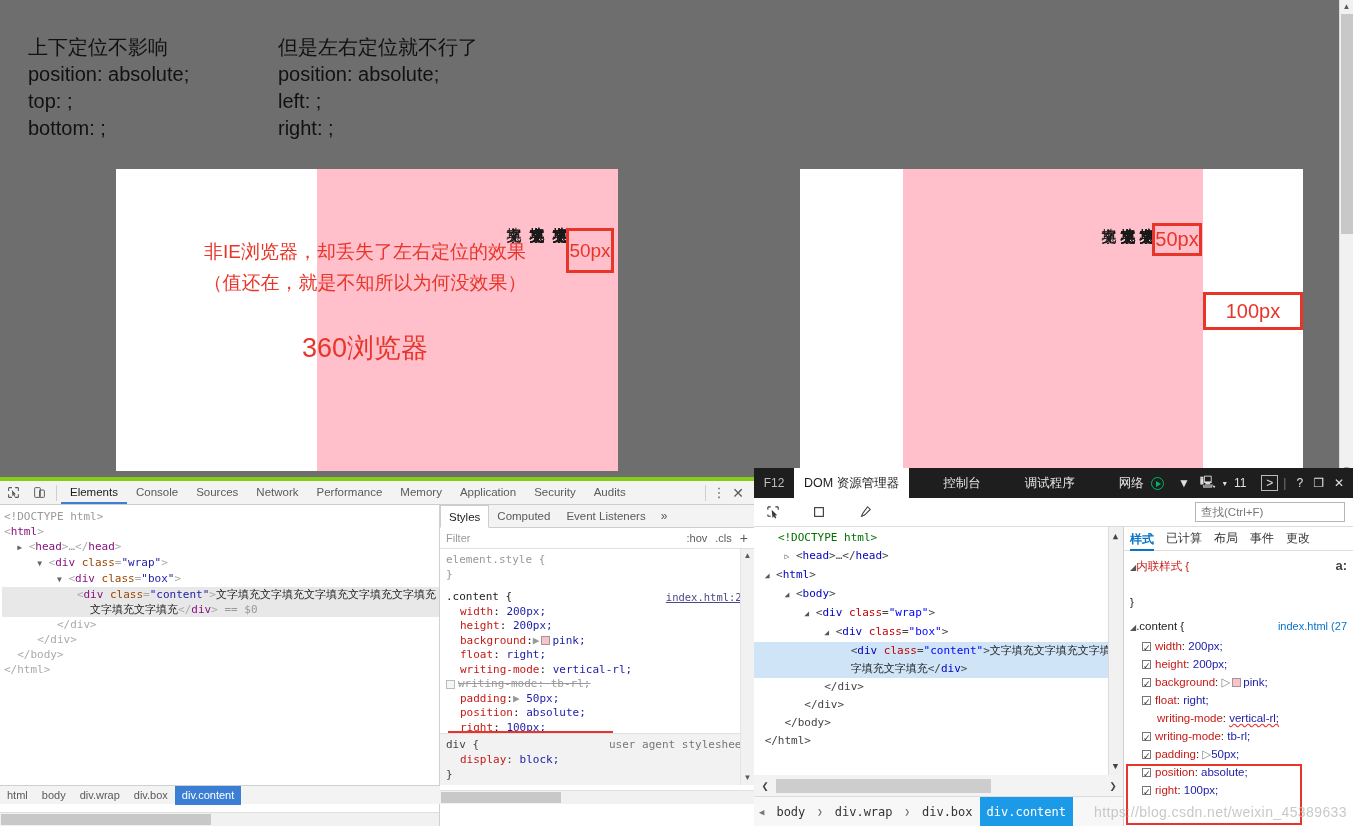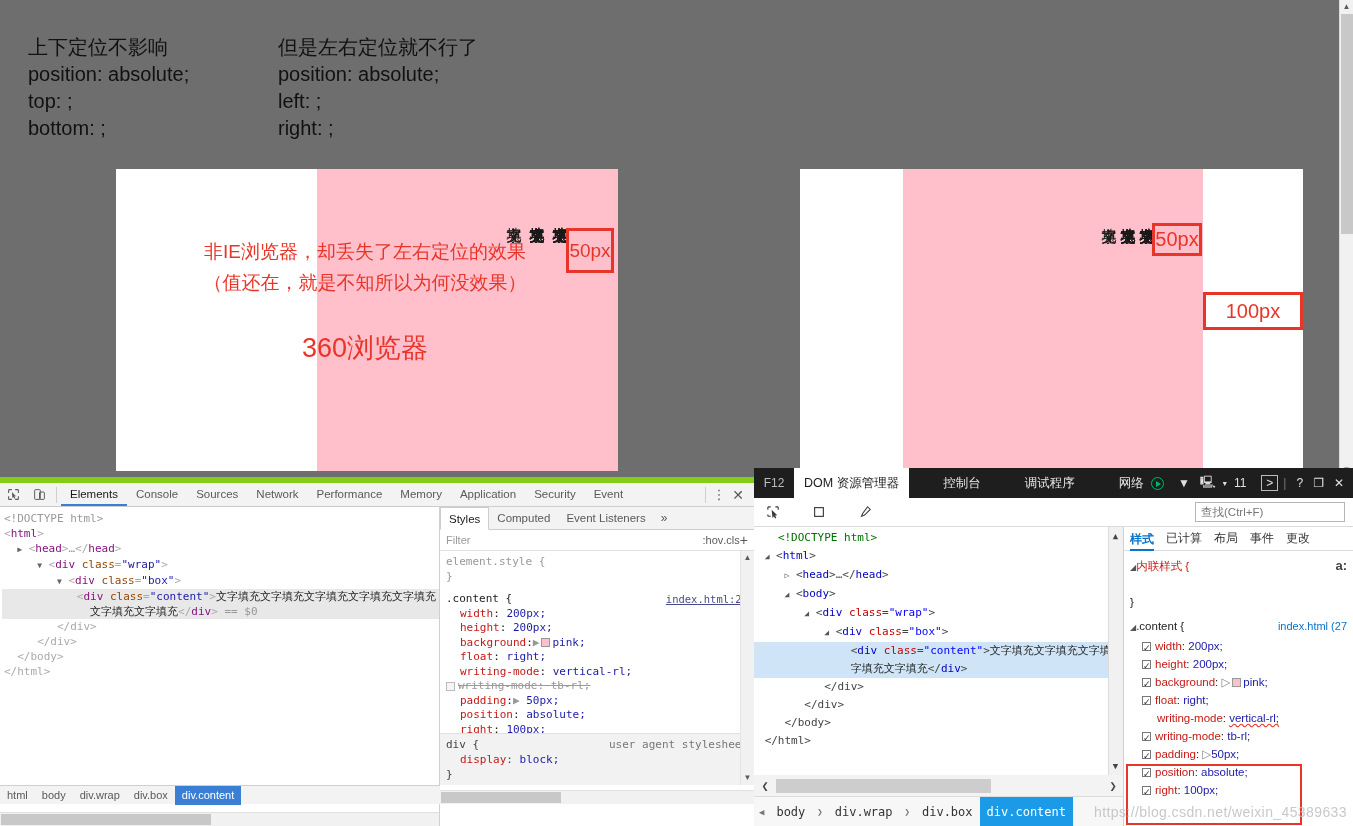--- a/index.html
+++ b/index.html
@@ -73,21 +73,21 @@
   }
   .vscroll .thumb { position:absolute; left:1px; width:12px; background:#c8c8c8; }
   .vscroll .arrow { position:absolute; left:0; width:13px; height:14px;
      color:#5a5a5a; font-size:8px; text-align:center; line-height:14px; }
   #L-scroll { left:740px; top:0; height:477px; }
   #R-scroll { left:1339px; top:0; height:477px; }
 
   
   #chrome-devtools {
     position:absolute; left:0; top:477px; width:754px; height:349px;
-    background:#ef4444; border-top:6px solid #84cc16;
+    background:#ef4444; border-top:4px solid #84cc16;
     font-family:"Liberation Sans", sans-serif;
   }
   #chrome-tabbar {
     position:relative; height:24px; background:#f3f3f3;
     border-bottom:1px solid #cdcdcd; display:flex; align-items:center;
   }
   .ctb-icon { width:26px; height:23px; display:flex; align-items:center; justify-content:center; }
   .ctb-sep { width:1px; height:16px; background:#cfcfcf; margin:0 4px; }
   .ctab {
     padding:0 9px; height:23px; line-height:23px; font-size:11.5px;
@@ -129,21 +129,21 @@
     height:23px; background:#f3f3f3; border-bottom:1px solid #cdcdcd;
     display:flex; align-items:center;
   }
   #styles-tabs .stab { padding:0 8px; line-height:22px; font-size:11.5px; color:#5a5a5a; }
   #styles-tabs .stab.active { background:#fff; color:#1a1a1a; border:1px solid #cdcdcd; border-bottom:1px solid #fff; height:23px; }
   #styles-tabs .more { padding:0 7px; font-size:12px; color:#5a5a5a; }
   #styles-filter {
     height:21px; border-bottom:1px solid #e0e0e0; display:flex; align-items:center;
     padding:0 6px; font-size:11px; color:#9a9a9a;
   }
-  #styles-filter .right { margin-left:auto; display:flex; align-items:center; color:#5a5a5a; }
+  #styles-filter .right { margin-left:auto; display:flex; align-items:center; gap:8px; color:#5a5a5a; }
   #styles-rules {
     font-family:"DejaVu Sans Mono", monospace; font-size:11px; line-height:14.5px;
     color:#222; padding:4px 6px; position:relative;
   }
   .sel-name { color:#222; }
   .prop { color:#c41a16; }
   .val { color:#1a1aa6; }
   .srcline { float:right; color:#4a4a8a; text-decoration:underline; font-size:10.5px; }
   .strike { text-decoration:line-through; color:#999; }
   .cbx { display:inline-block; width:9px; height:9px; border:1px solid #bbb; background:#f5f5f5; vertical-align:middle; margin-right:3px; }
@@ -329,21 +329,21 @@
     </div>
     <div class="ctb-sep"></div>
     <div class="ctab active">Elements</div>
     <div class="ctab">Console</div>
     <div class="ctab">Sources</div>
     <div class="ctab">Network</div>
     <div class="ctab">Performance</div>
     <div class="ctab">Memory</div>
     <div class="ctab">Application</div>
     <div class="ctab">Security</div>
-    <div class="ctab">Event</div>
+    <div class="ctab">Audits</div>
     <div class="ctb-right">
       <div class="ctb-sep"></div>
       <div class="ctb-dots">⋮</div>
       <div class="ctb-x">✕</div>
     </div>
   </div>
 
   <div id="chrome-body">
 
     <div id="chrome-dom">
@@ -475,22 +475,22 @@
           <path d="M11 2l3 3-6.5 6.5L4 13l1.5-3.5z" stroke="#3a3a3a" fill="none" stroke-width="1.2"></path>
         </svg>
     </div>
     <div id="ie-find">查找(Ctrl+F)</div>
   </div>
 
   <div id="ie-body">
 
     <div id="ie-dom">
       <div class="ln">   <span class="ie-gr">&lt;!DOCTYPE html&gt;</span></div>
+      <div class="ln">    <span class="ie-tri">▷</span> <span class="ie-ang">&lt;</span><span class="ie-tg">head</span><span class="ie-ang">&gt;…&lt;/</span><span class="ie-tg">head</span><span class="ie-ang">&gt;</span></div>
       <div class="ln"> <span class="ie-tri">◢</span> <span class="ie-ang">&lt;</span><span class="ie-tg">html</span><span class="ie-ang">&gt;</span></div>
-      <div class="ln">    <span class="ie-tri">▷</span> <span class="ie-ang">&lt;</span><span class="ie-tg">head</span><span class="ie-ang">&gt;…&lt;/</span><span class="ie-tg">head</span><span class="ie-ang">&gt;</span></div>
       <div class="ln">    <span class="ie-tri">◢</span> <span class="ie-ang">&lt;</span><span class="ie-tg">body</span><span class="ie-ang">&gt;</span></div>
       <div class="ln">       <span class="ie-tri">◢</span> <span class="ie-ang">&lt;</span><span class="ie-tg">div</span> <span class="ie-at">class</span><span class="ie-ang">=</span><span class="ie-av">"wrap"</span><span class="ie-ang">&gt;</span></div>
       <div class="ln">          <span class="ie-tri">◢</span> <span class="ie-ang">&lt;</span><span class="ie-tg">div</span> <span class="ie-at">class</span><span class="ie-ang">=</span><span class="ie-av">"box"</span><span class="ie-ang">&gt;</span></div>
       <div class="ln sel">              <span class="ie-ang">&lt;</span><span class="ie-tg">div</span> <span class="ie-at">class</span><span class="ie-ang">=</span><span class="ie-av">"content"</span><span class="ie-ang">&gt;</span><span style="font-family:'DejaVu Sans',sans-serif;">文字填充文字填充文字填</span></div>
       <div class="ln sel">              <span style="font-family:'DejaVu Sans',sans-serif;">字填充文字填充</span><span class="ie-ang">&lt;/</span><span class="ie-tg">div</span><span class="ie-ang">&gt;</span></div>
       <div class="ln">          <span class="ie-ang">&lt;/div&gt;</span></div>
       <div class="ln">       <span class="ie-ang">&lt;/div&gt;</span></div>
       <div class="ln">    <span class="ie-ang">&lt;/body&gt;</span></div>
       <div class="ln"> <span class="ie-ang">&lt;/html&gt;</span></div>
 

